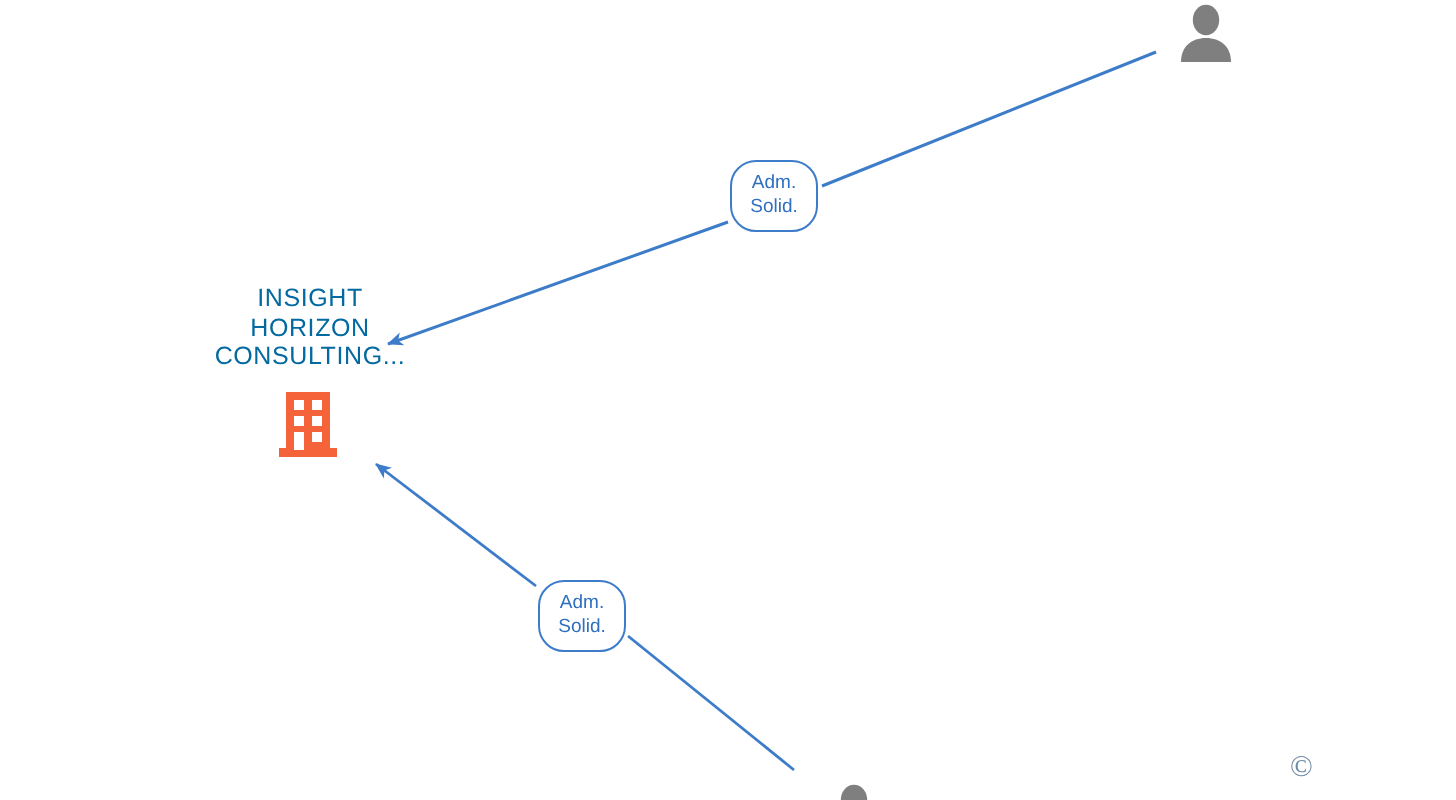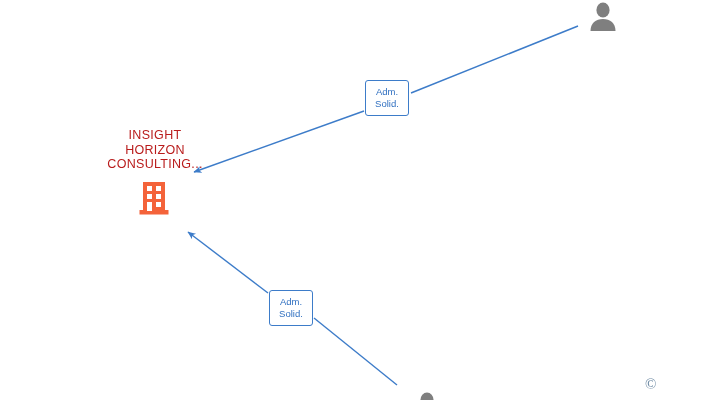--- a/index.html
+++ b/index.html
@@ -29,39 +29,40 @@
   .company-node {
     position: absolute;
     left: 95px;
     top: 128px;
     width: 120px;
     text-align: center;
   }
   .company-label {
     font-size: 12.5px;
     line-height: 14.5px;
-    color: #b91c1c;
+    color: #0369a1;
     letter-spacing: 0.3px;
     white-space: pre-line;
     font-family: "Liberation Sans", sans-serif;
+    margin-top: 14px;
   }
   .company-icon {
     margin-top: 8px;
     display: inline-block;
     line-height: 0;
   }
 
   
   .rel-box {
     position: absolute;
     width: 44px;
     height: 36px;
     box-sizing: border-box;
     border: 1.4px solid #3d7cc9;
-    border-radius: 3px;
+    border-radius: 13px;
     background: #ffffff;
     color: #2f6fc0;
     font-size: 9.5px;
     line-height: 12px;
     text-align: center;
     display: flex;
     flex-direction: column;
     justify-content: center;
     align-items: center;
     font-family: "Liberation Sans", sans-serif;

